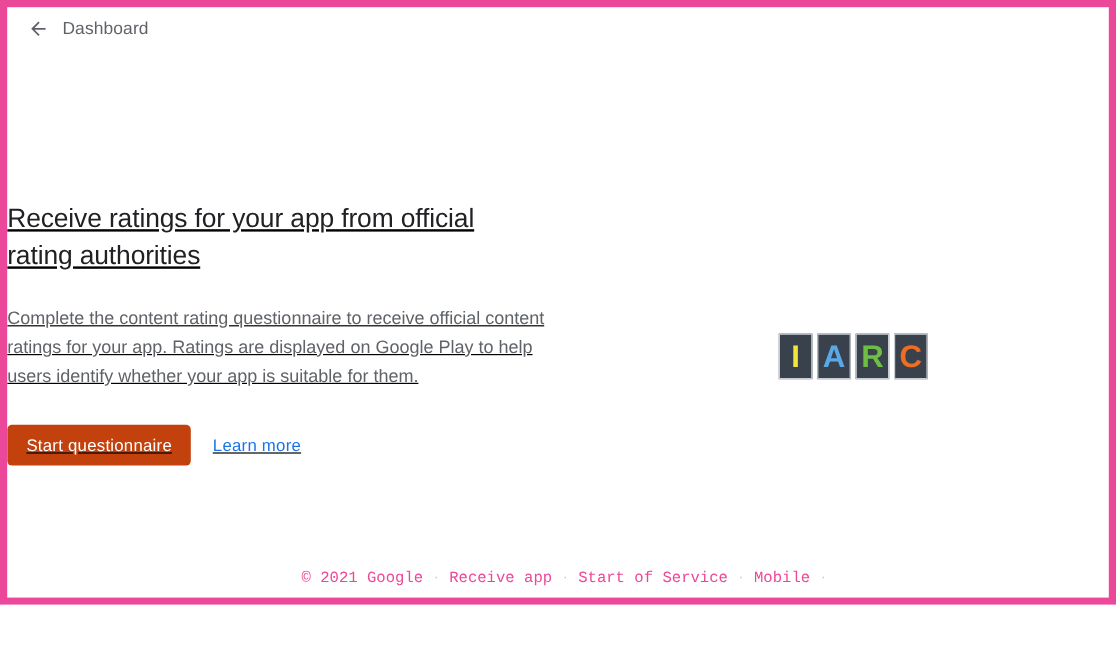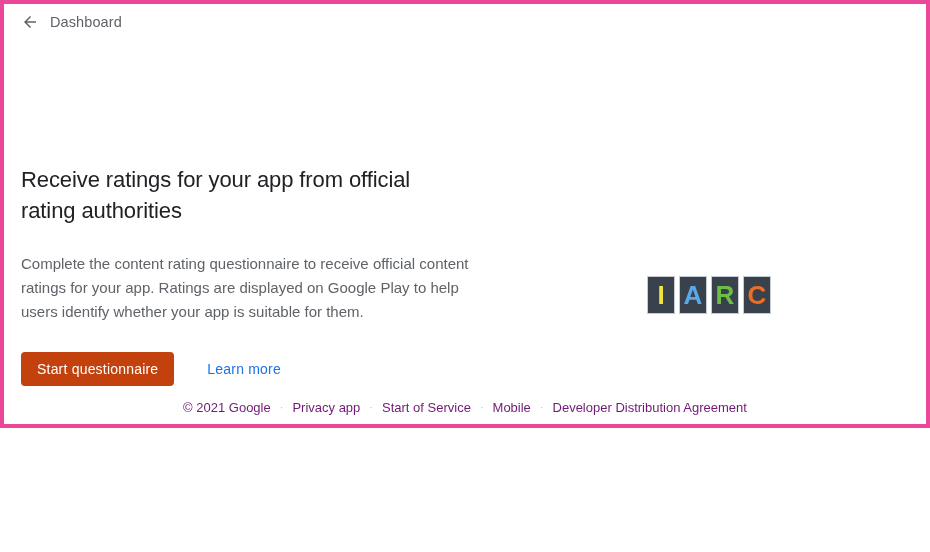--- a/index.html
+++ b/index.html
@@ -7,23 +7,23 @@
     padding: 0;
     background: #ffffff;
   }
   body {
     font-family: "Liberation Sans", sans-serif;
     -webkit-font-smoothing: antialiased;
   }
   .screen {
     position: relative;
     width: 930px;
-    height: 428px;
+    height: 504px;
     box-sizing: border-box;
-    border: 4px solid #ec4899;
+    border: 6px solid #ec4899;
     background: #ffffff;
     overflow: hidden;
   }
 
   
   .backnav {
     position: absolute;
     left: 17px;
     top: 9px;
     display: flex;
@@ -61,22 +61,22 @@
   .content {
     position: absolute;
     left: 0;
     top: 160px;
     width: 930px;
     display: flex;
     align-items: flex-start;
   }
   .left-col {
     width: 480px;
-    padding-left: 17px;
     box-sizing: border-box;
+    text-decoration: underline;
   }
   .promo-heading {
     margin: 0;
     font-size: 22px;
     font-weight: 500;
     line-height: 31px;
     color: #202124;
     letter-spacing: -0.1px;
     max-width: 400px;
   }
@@ -100,21 +100,21 @@
     font-family: "Liberation Sans", sans-serif;
     font-size: 14px;
     font-weight: 500;
     letter-spacing: .2px;
     padding: 0 16px;
     height: 34px;
     line-height: 34px;
     cursor: pointer;
   }
   .btn-link {
-    margin-left: 33px;
+    margin-left: 18px;
     color: #1a73e8;
     font-size: 14px;
     font-weight: 500;
     letter-spacing: .2px;
     text-decoration: none;
     cursor: pointer;
   }
 
   
   .right-col {
@@ -150,23 +150,24 @@
     bottom: 9px;
     display: flex;
     justify-content: center;
     align-items: center;
     gap: 0px;
     font-size: 13px;
     color: #5f6368;
   }
   .footer-item {
     padding: 0 9px;
-    color: #701a75;
+    color: #ec4899;
     text-decoration: none;
     white-space: nowrap;
+    font-family: Liberation Mono, monospace;
   }
   .footer-item.static { cursor: default; }
   .footer-sep {
     color: #bdc1c6;
     font-size: 11px;
     line-height: 1;
   }
 </style>
 </head>
 <body>
@@ -197,22 +198,21 @@
           <span class="iarc-tile" style="background: rgb(57, 66, 76); border-color: rgb(198, 204, 210); color: rgb(90, 169, 230);">A</span>
           <span class="iarc-tile" style="background: rgb(57, 66, 76); border-color: rgb(198, 204, 210); color: rgb(108, 190, 69);">R</span>
           <span class="iarc-tile" style="background: rgb(57, 66, 76); border-color: rgb(198, 204, 210); color: rgb(239, 108, 35);">C</span>
         </div>
     </div>
   </div>
 
   <div class="footer" id="footer">
       <span class="footer-item static">© 2021 Google</span>
       <span class="footer-sep">·</span>
-      <a class="footer-item" href="#">Privacy app</a>
+      <a class="footer-item" href="#">Receive app</a>
       <span class="footer-sep">·</span>
       <a class="footer-item" href="#">Start of Service</a>
       <span class="footer-sep">·</span>
       <a class="footer-item" href="#">Mobile</a>
       <span class="footer-sep">·</span>
-      <a class="footer-item" href="#">Developer Distribution Agreement</a>
     </div>
 
 </div>
 
 </body></html>

